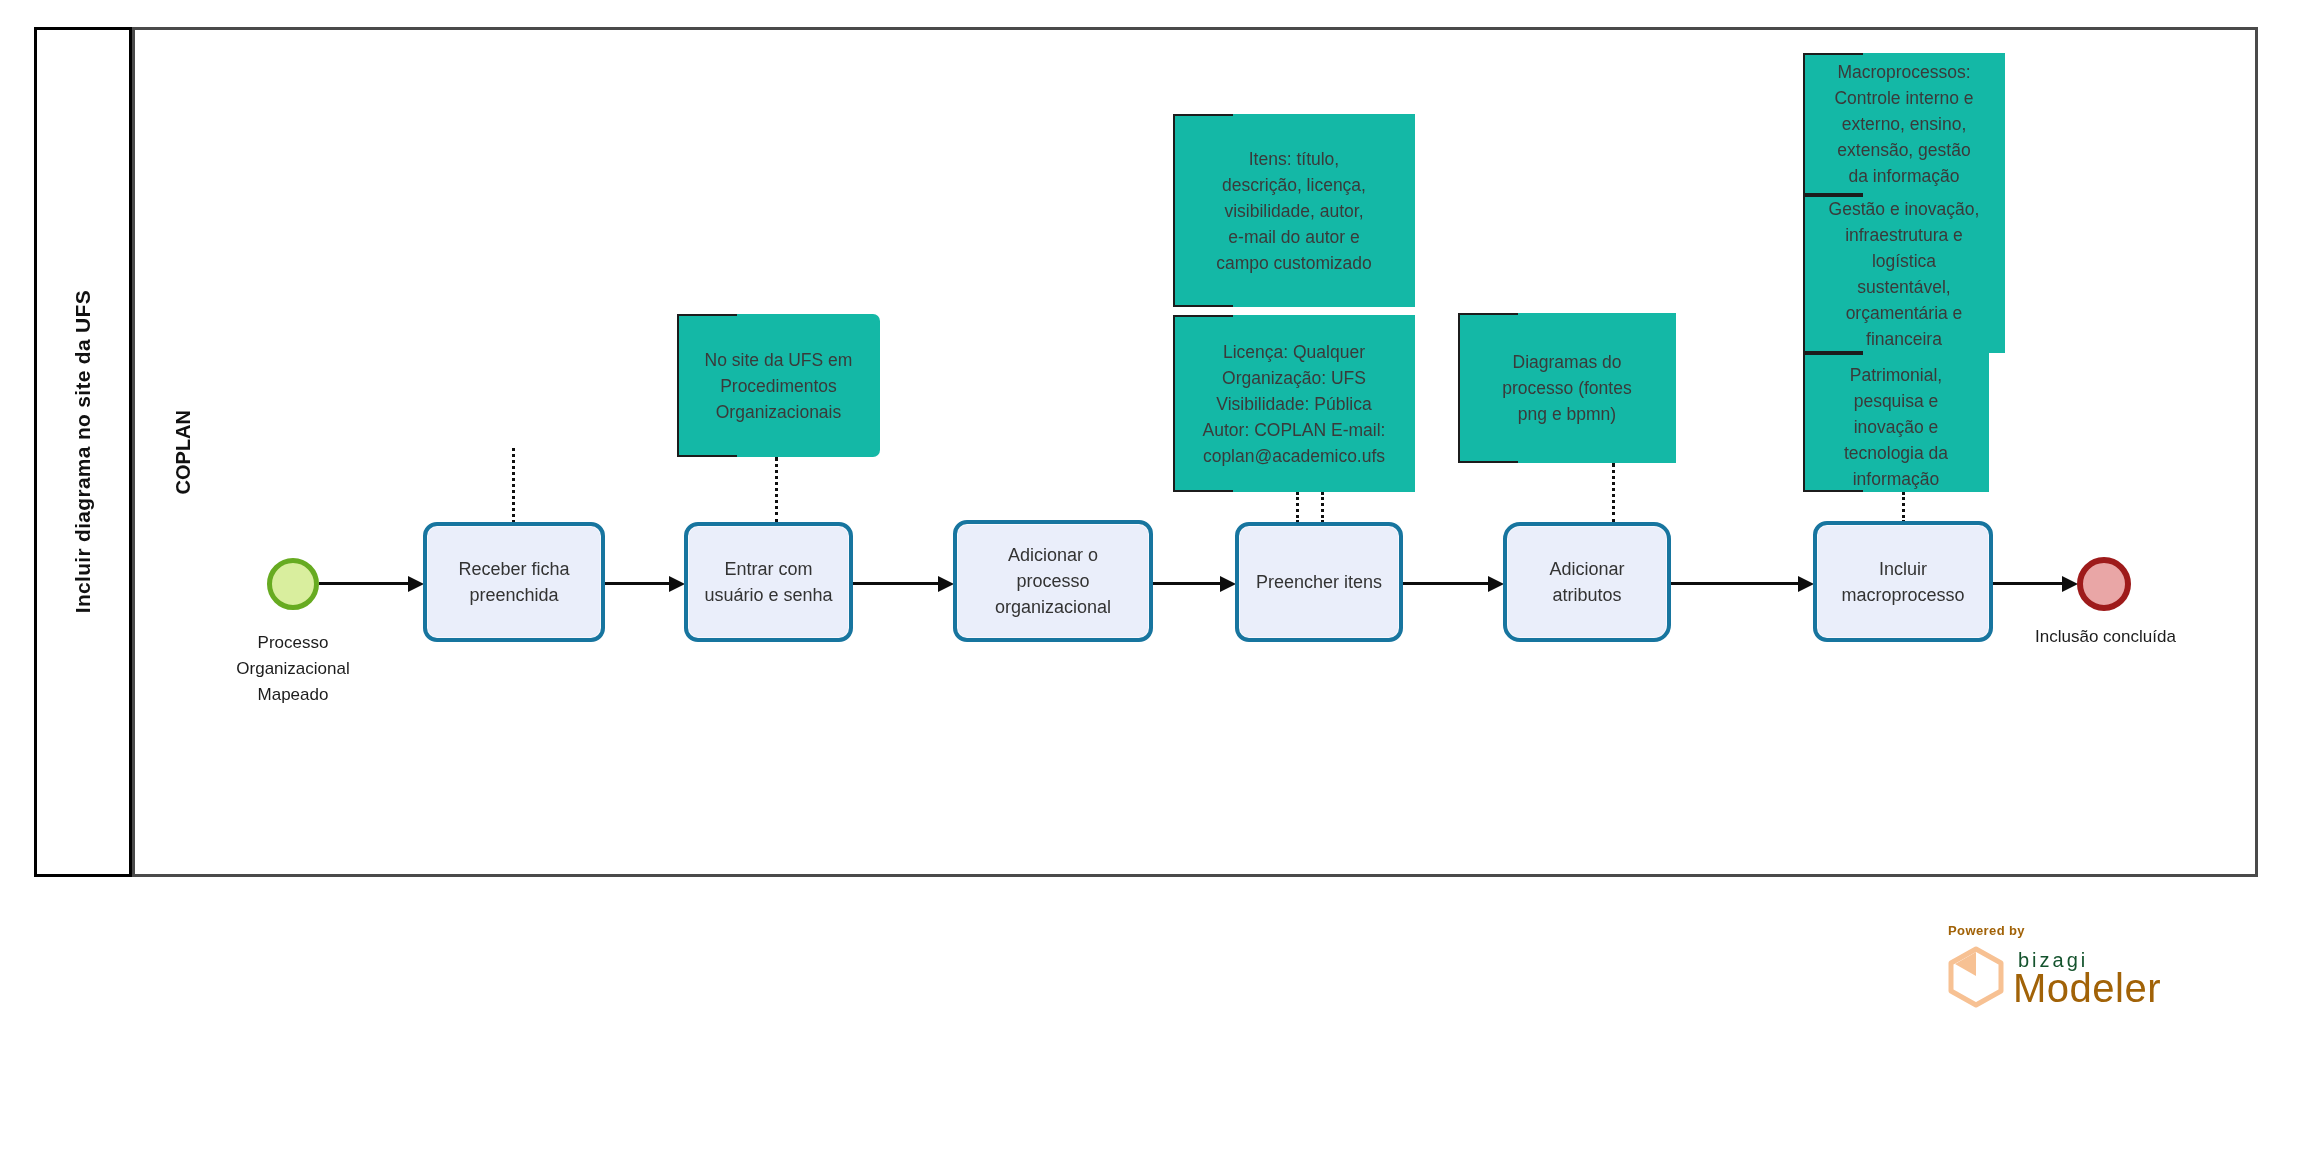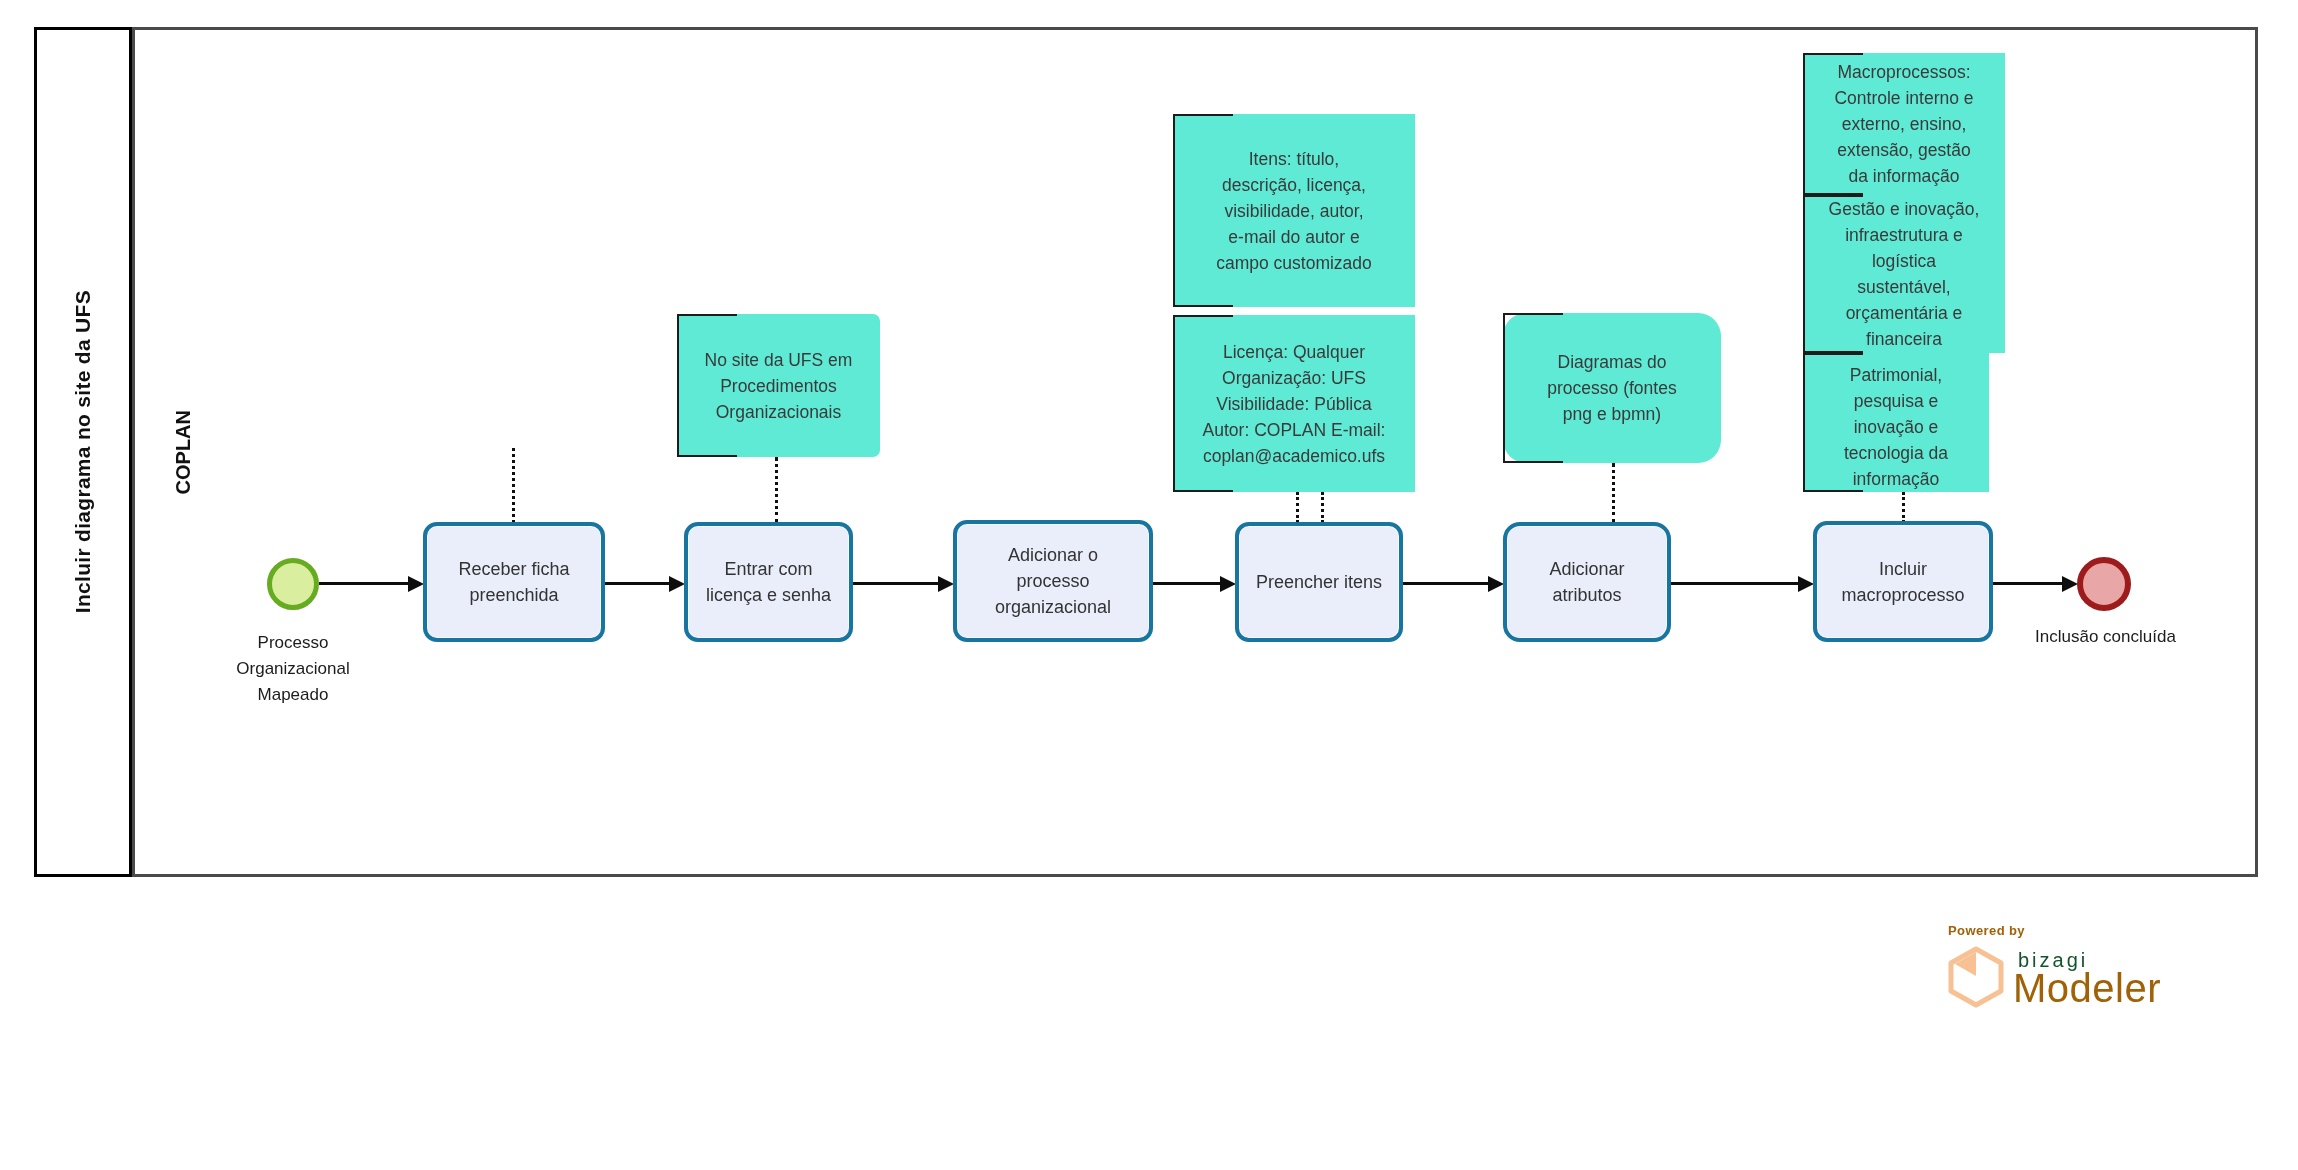--- a/index.html
+++ b/index.html
@@ -25,21 +25,21 @@
 
   
   .task {
     border:4px solid #17759f; background:#eaeefa; border-radius:14px;
     display:flex; align-items:center; justify-content:center; text-align:center;
     z-index:4; box-shadow:inset 0 0 0 1px rgba(255,255,255,.6);
   }
   .task-label { font-size:18px; line-height:26px; color:#333; white-space:pre-line; }
 
   
-  .ann { background:#5eead4; display:flex; align-items:center; justify-content:center; text-align:center; z-index:3; }
+  .ann { background:#14b8a6; display:flex; align-items:center; justify-content:center; text-align:center; z-index:3; }
   .ann::before { content:""; position:absolute; left:0; top:0; bottom:0; width:58px;
                  border:2.5px solid #1c1c1c; border-right:none; }
   .ann-text { font-size:17.5px; line-height:26px; color:#3a3a3a; white-space:pre-line; }
 
   
   .flow { height:3px; background:#0d0d0d; z-index:2; }
   .flow::after { content:""; position:absolute; right:-16px; top:50%; transform:translateY(-50%);
                  border-left:16px solid #0d0d0d; border-top:8px solid transparent; border-bottom:8px solid transparent; }
   .assoc { width:0; border-left:3px dotted #0f0f0f; z-index:2; }
 
@@ -78,21 +78,21 @@
   </div>
 
   <div class="abs ann" style="left:1173px; top:315px; width:242px; height:177px;">
     <div class="ann-text">Licença: Qualquer
 Organização: UFS
 Visibilidade: Pública
 Autor: COPLAN E-mail:
 coplan@academico.ufs</div>
   </div>
 
-  <div class="abs ann" style="left:1503px; top:313px; width:218px; height:150px;border-radius:23px;">
+  <div class="abs ann" style="left:1458px; top:313px; width:218px; height:150px;">
     <div class="ann-text">Diagramas do
 processo (fontes
 png e bpmn)</div>
   </div>
 
   <div class="abs ann" style="left:1803px; top:53px; width:202px; height:142px;">
     <div class="ann-text">Macroprocessos:
 Controle interno e
 externo, ensino,
 extensão, gestão
@@ -136,21 +136,21 @@
 Organizacional
 Mapeado</div>
 
   <div class="abs task" style="left:423px; top:522px; width:182px; height:120px;">
     <div class="task-label">Receber ficha
 preenchida</div>
   </div>
 
   <div class="abs task" style="left:684px; top:522px; width:169px; height:120px;">
     <div class="task-label">Entrar com
-licença e senha</div>
+usuário e senha</div>
   </div>
 
   <div class="abs task" style="left:953px; top:520px; width:200px; height:122px;">
     <div class="task-label">Adicionar o
 processo
 organizacional</div>
   </div>
 
   <div class="abs task" style="left:1235px; top:522px; width:168px; height:120px;">
     <div class="task-label">Preencher itens</div>

